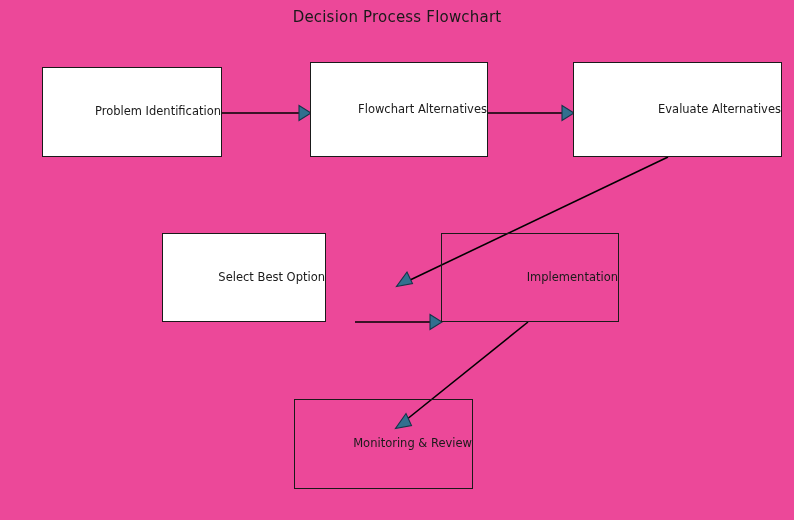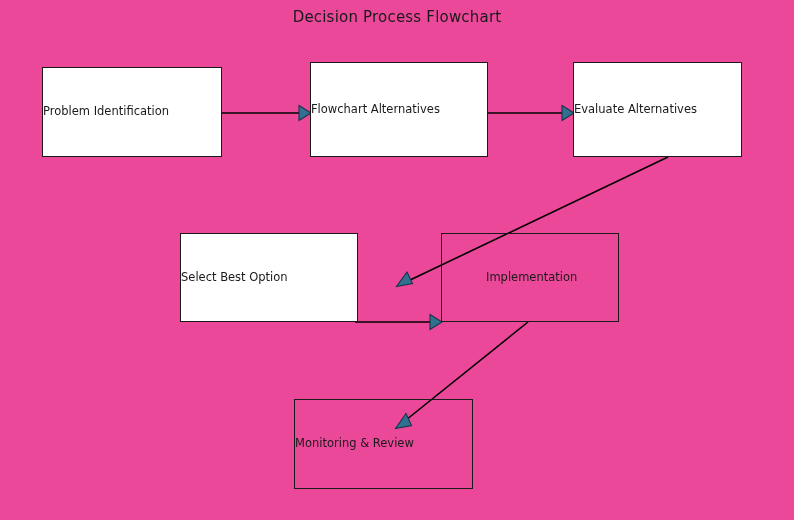--- a/index.html
+++ b/index.html
@@ -37,21 +37,21 @@
     height: 520px;
     pointer-events: none;
   }
   .node-box {
     position: absolute;
     box-sizing: border-box;
     border: 1.3px solid #1a1a1a;
     background: #ffffff;
     display: flex;
     align-items: center;
-    justify-content: flex-start;
+    justify-content: flex-end;
   }
   .node-label {
     font-size: 11.5px;
     color: #1a1a1a;
     text-align: center;
     line-height: 1.2;
     white-space: nowrap;
   }
 </style>
 </head>
@@ -90,25 +90,25 @@
   </svg>
 
   <div class="node-box" style="left:42px; top:67px; width:180px; height:90px;">
     <span class="node-label">Problem Identification</span>
   </div>
 
   <div class="node-box" style="left:310px; top:62px; width:178px; height:95px;">
     <span class="node-label">Flowchart Alternatives</span>
   </div>
 
-  <div class="node-box" style="left:573px; top:62px; width:169px; height:95px;">
+  <div class="node-box" style="left:573px; top:62px; width:209px; height:95px;">
     <span class="node-label">Evaluate Alternatives</span>
   </div>
 
-  <div class="node-box" style="left:180px; top:233px; width:178px; height:89px;">
+  <div class="node-box" style="left:162px; top:233px; width:164px; height:89px;">
     <span class="node-label">Select Best Option</span>
   </div>
 
   <div class="node-box" style="left:441px; top:233px; width:178px; height:89px; background:transparent;padding-left:44px;">
     <span class="node-label">Implementation</span>
   </div>
 
   <div class="node-box" style="left:294px; top:399px; width:179px; height:90px; background:transparent;">
     <span class="node-label">Monitoring &amp; Review</span>
   </div>

